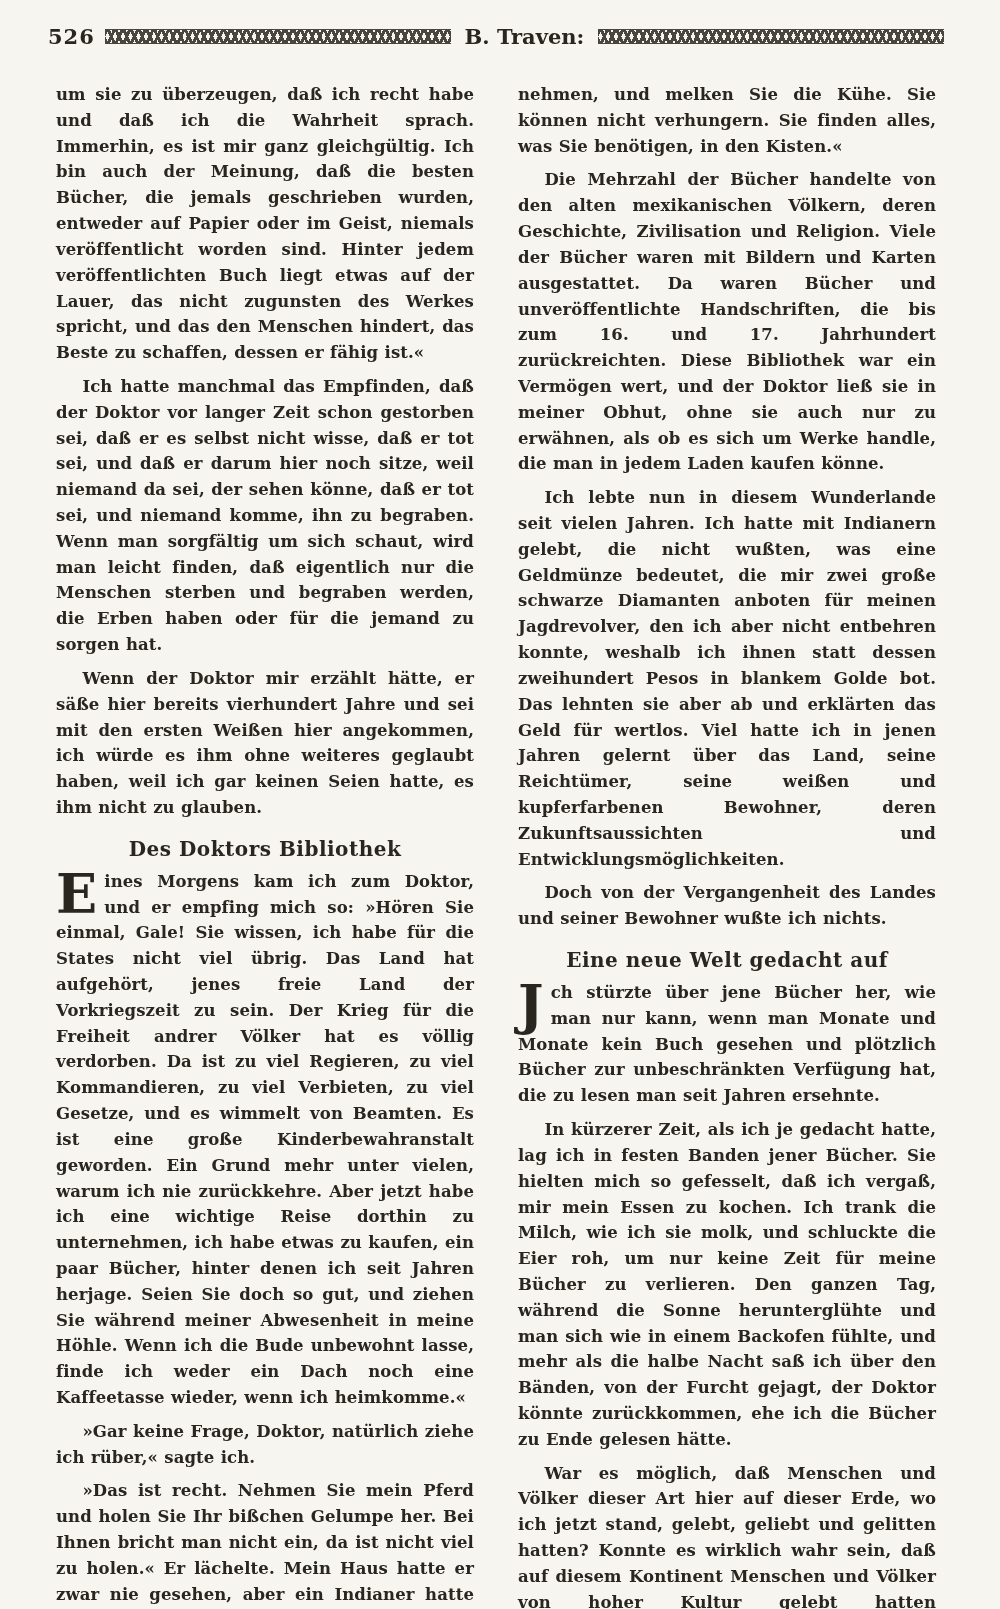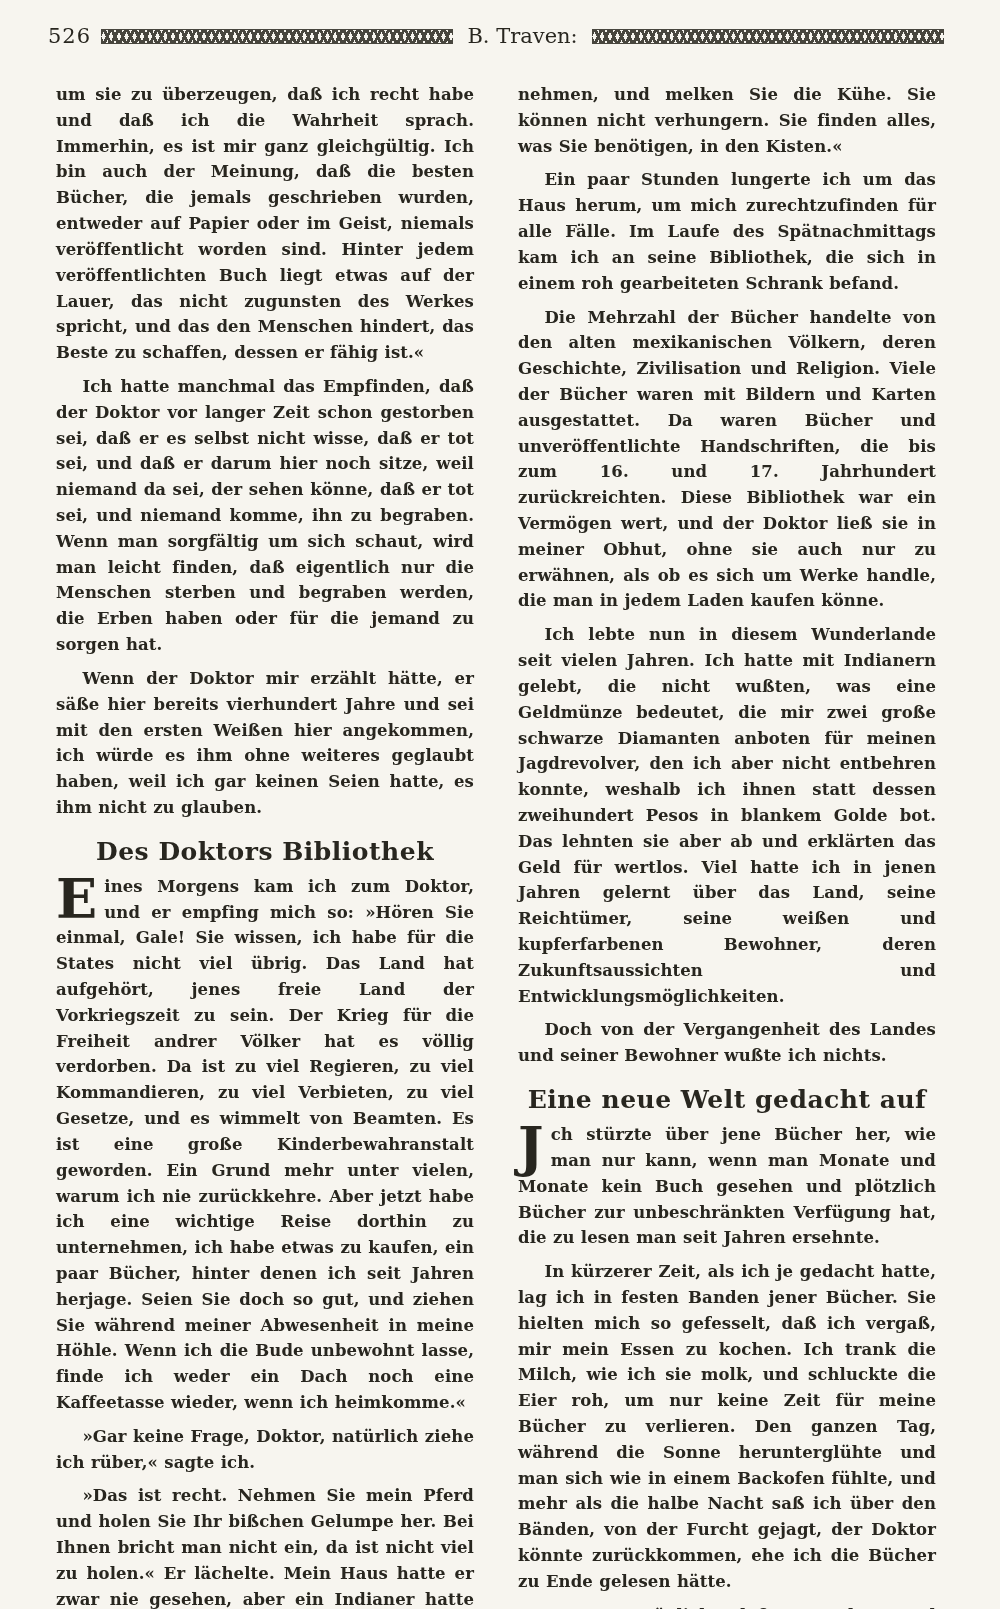--- a/index.html
+++ b/index.html
@@ -20,27 +20,27 @@
   }
   
   .page-header {
     display: flex;
     align-items: center;
     gap: 10px;
     height: 28px;
   }
   .page-number {
     font-size: 21px;
-    font-weight: normal;
+    font-weight: bold;
     letter-spacing: 1px;
     white-space: nowrap;
   }
   .running-title {
     font-size: 21px;
-    font-weight: normal;
+    font-weight: bold;
     white-space: nowrap;
     padding: 0 4px;
   }
   .ornament {
     flex: 1 1 auto;
     height: 13px;
     border-top: 1px solid #3a382f;
     border-bottom: 1px solid #3a382f;
     background:
       repeating-linear-gradient(115deg, #3a382f 0 3px, transparent 3px 7px),
@@ -64,21 +64,21 @@
     font-weight: bold;
     text-align: justify;
     text-indent: 1.6em;
     letter-spacing: 0.1px;
     word-spacing: 0.5px;
     hyphens: auto;
   }
   p.para.cont, p.para.has-drop { text-indent: 0; }
   h2.section-heading {
     margin: 16px 0 8px 0;
-    font-size: 25px;
+    font-size: 20px;
     font-weight: bold;
     text-align: center;
     letter-spacing: 0.5px;
   }
   .dropcap {
     float: left;
     font-size: 54px;
     line-height: 0.82;
     font-weight: bold;
     padding: 3px 7px 0 0;
@@ -102,21 +102,20 @@
         <p class="para">Ich hatte manchmal das Empfinden, daß der Doktor vor langer Zeit schon gestorben sei, daß er es selbst nicht wisse, daß er tot sei, und daß er darum hier noch sitze, weil niemand da sei, der sehen könne, daß er tot sei, und niemand komme, ihn zu begraben. Wenn man sorgfältig um sich schaut, wird man leicht finden, daß eigentlich nur die Menschen sterben und begraben werden, die Erben haben oder für die jemand zu sorgen hat.</p>
         <p class="para">Wenn der Doktor mir erzählt hätte, er säße hier bereits vierhundert Jahre und sei mit den ersten Weißen hier angekommen, ich würde es ihm ohne weiteres geglaubt haben, weil ich gar keinen Seien hatte, es ihm nicht zu glauben.</p>
         <h2 class="section-heading">Des Doktors Bibliothek</h2>
         <p class="para has-drop"><span class="dropcap">E</span>ines Morgens kam ich zum Doktor, und er empfing mich so: »Hören Sie einmal, Gale! Sie wissen, ich habe für die States nicht viel übrig. Das Land hat aufgehört, jenes freie Land der Vorkriegszeit zu sein. Der Krieg für die Freiheit andrer Völker hat es völlig verdorben. Da ist zu viel Regieren, zu viel Kommandieren, zu viel Verbieten, zu viel Gesetze, und es wimmelt von Beamten. Es ist eine große Kinderbewahranstalt geworden. Ein Grund mehr unter vielen, warum ich nie zurückkehre. Aber jetzt habe ich eine wichtige Reise dorthin zu unternehmen, ich habe etwas zu kaufen, ein paar Bücher, hinter denen ich seit Jahren herjage. Seien Sie doch so gut, und ziehen Sie während meiner Abwesenheit in meine Höhle. Wenn ich die Bude unbewohnt lasse, finde ich weder ein Dach noch eine Kaffeetasse wieder, wenn ich heimkomme.«</p>
         <p class="para">»Gar keine Frage, Doktor, natürlich ziehe ich rüber,« sagte ich.</p>
         <p class="para">»Das ist recht. Nehmen Sie mein Pferd und holen Sie Ihr bißchen Gelumpe her. Bei Ihnen bricht man nicht ein, da ist nicht viel zu holen.« Er lächelte. Mein Haus hatte er zwar nie gesehen, aber ein Indianer hatte ihm offenbar erzählt, daß es nur eine Grashütte sei.</p>
         <p class="para">Nachdem ich meine Brocken herübergebracht hatte, setzte er sich aufs Pferd und trabte zur Station, wo er das Pferd bei einem Farmer unterstellen konnte. Als er etwa fünfzig Schritte geritten war, drehte er sich um und rief: »Vergessen Sie nicht, die Eier aus den Nistkörben zu</p>
       </div>
     <div class="col">
         <p class="para cont">nehmen, und melken Sie die Kühe. Sie können nicht verhungern. Sie finden alles, was Sie benötigen, in den Kisten.«</p>
-        <p class="para">Ein paar Stunden lungerte ich um das Haus herum, um mich zurechtzufinden für alle Fälle. Im Laufe des Spätnachmittags kam ich an seine Bibliothek, die sich in einem roh gearbeiteten Schrank befand.</p>
         <p class="para">Die Mehrzahl der Bücher handelte von den alten mexikanischen Völkern, deren Geschichte, Zivilisation und Religion. Viele der Bücher waren mit Bildern und Karten ausgestattet. Da waren Bücher und unveröffentlichte Handschriften, die bis zum 16. und 17. Jahrhundert zurückreichten. Diese Bibliothek war ein Vermögen wert, und der Doktor ließ sie in meiner Obhut, ohne sie auch nur zu erwähnen, als ob es sich um Werke handle, die man in jedem Laden kaufen könne.</p>
         <p class="para">Ich lebte nun in diesem Wunderlande seit vielen Jahren. Ich hatte mit Indianern gelebt, die nicht wußten, was eine Geldmünze bedeutet, die mir zwei große schwarze Diamanten anboten für meinen Jagdrevolver, den ich aber nicht entbehren konnte, weshalb ich ihnen statt dessen zweihundert Pesos in blankem Golde bot. Das lehnten sie aber ab und erklärten das Geld für wertlos. Viel hatte ich in jenen Jahren gelernt über das Land, seine Reichtümer, seine weißen und kupferfarbenen Bewohner, deren Zukunftsaussichten und Entwicklungsmöglichkeiten.</p>
         <p class="para">Doch von der Vergangenheit des Landes und seiner Bewohner wußte ich nichts.</p>
         <h2 class="section-heading">Eine neue Welt gedacht auf</h2>
         <p class="para has-drop"><span class="dropcap">J</span>ch stürzte über jene Bücher her, wie man nur kann, wenn man Monate und Monate kein Buch gesehen und plötzlich Bücher zur unbeschränkten Verfügung hat, die zu lesen man seit Jahren ersehnte.</p>
         <p class="para">In kürzerer Zeit, als ich je gedacht hatte, lag ich in festen Banden jener Bücher. Sie hielten mich so gefesselt, daß ich vergaß, mir mein Essen zu kochen. Ich trank die Milch, wie ich sie molk, und schluckte die Eier roh, um nur keine Zeit für meine Bücher zu verlieren. Den ganzen Tag, während die Sonne herunterglühte und man sich wie in einem Backofen fühlte, und mehr als die halbe Nacht saß ich über den Bänden, von der Furcht gejagt, der Doktor könnte zurückkommen, ehe ich die Bücher zu Ende gelesen hätte.</p>
         <p class="para">War es möglich, daß Menschen und Völker dieser Art hier auf dieser Erde, wo ich jetzt stand, gelebt, geliebt und gelitten hatten? Konnte es wirklich wahr sein, daß auf diesem Kontinent Menschen und Völker von hoher Kultur gelebt hatten sechstausend Jahre vor jener dunklen Fabelzeit, die wir als den Anfang der menschlichen Geschichte bezeichnen?</p>
       </div>
   </div>
 

